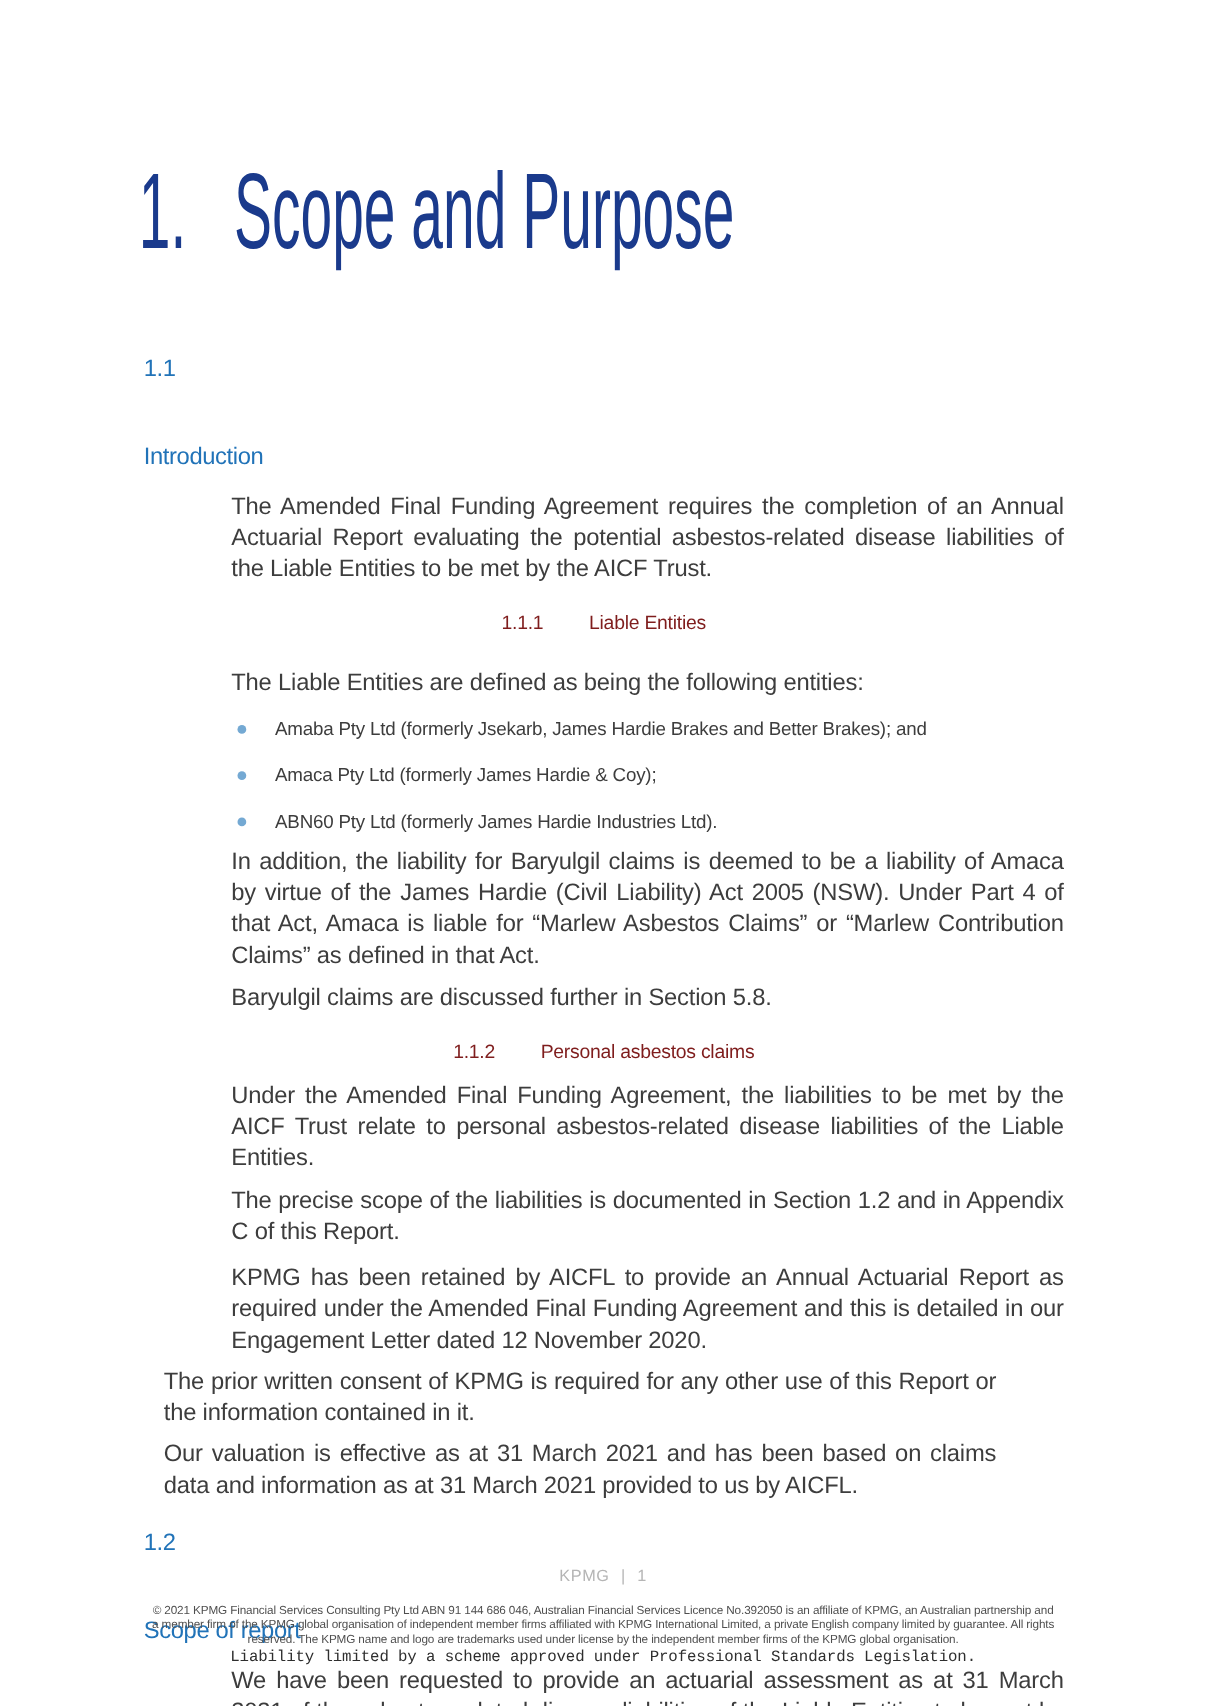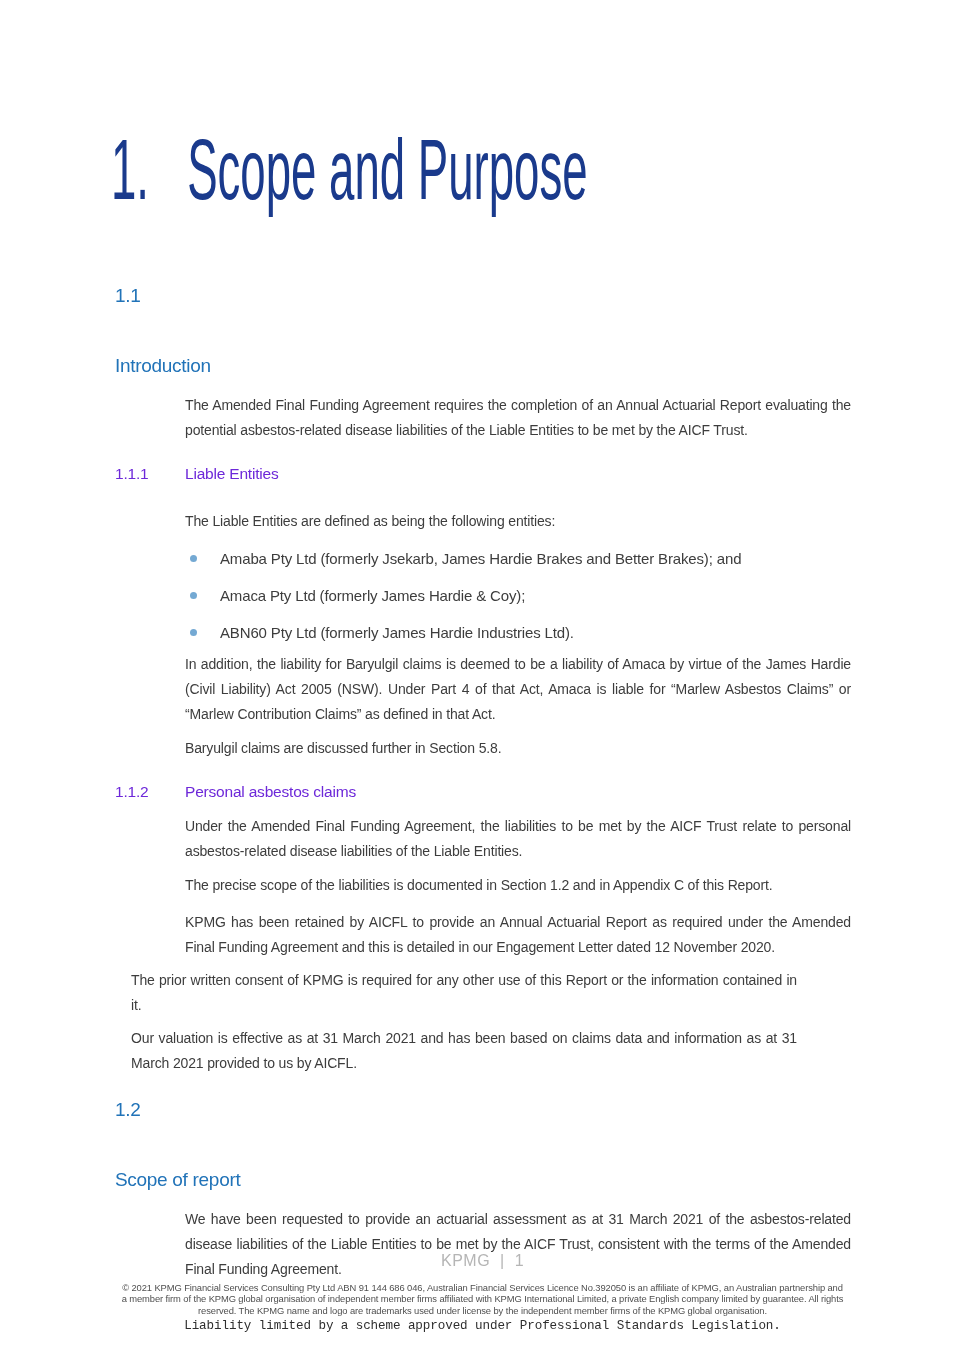--- a/index.html
+++ b/index.html
@@ -48,32 +48,33 @@
     flex-direction: column;
   }
   .h2 .num { flex: 0 0 70px; }
   
   .h3 {
     display: flex;
     font-size: 15.5px;
     line-height: 20px;
     font-weight: 400;
     letter-spacing: -0.2px;
-    color: #6d28d9;
+    color: #7f1d1d;
+    justify-content: center;
   }
   .h3 .num { flex: 0 0 70px; }
 
   .mt-h2-first { margin-top: 72px; }
   .mt-h2 { margin-top: 22px; }
   .mt-h3 { margin-top: 21px; }
 
   p.body {
     margin: 16px 0 0 70px;
     width: 666px;
-    font-size: 14px;
+    font-size: 19px;
     line-height: 25px;
     letter-spacing: -0.15px;
     color: #3d3d3d;
     text-align: justify;
   }
   p.body.tight   { margin-top: 25px; }
   p.body.after-h3{ margin-top: 12px; }
   p.body.follow  { margin-top: 9px; }
   p.body.follow8 { margin-top: 8px; margin-left: 16px; }
   p.body.after-ul{ margin-top: 7px; }
@@ -104,21 +105,21 @@
   }
 
   
   .footer {
     position: absolute;
     left: 0; right: 0; bottom: 0;
     padding-bottom: 31px;
     text-align: center;
   }
   .page-num-line {
-    font-size: 16px;
+    font-size: 13px;
     line-height: 14px;
     color: #b5b5b5;
     letter-spacing: 0.5px;
     margin-bottom: 14px;
   }
   .page-num-line .sep { margin: 0 5px; }
   .fine-print {
     width: 726px;
     margin: 0 auto;
     font-size: 9.4px;

